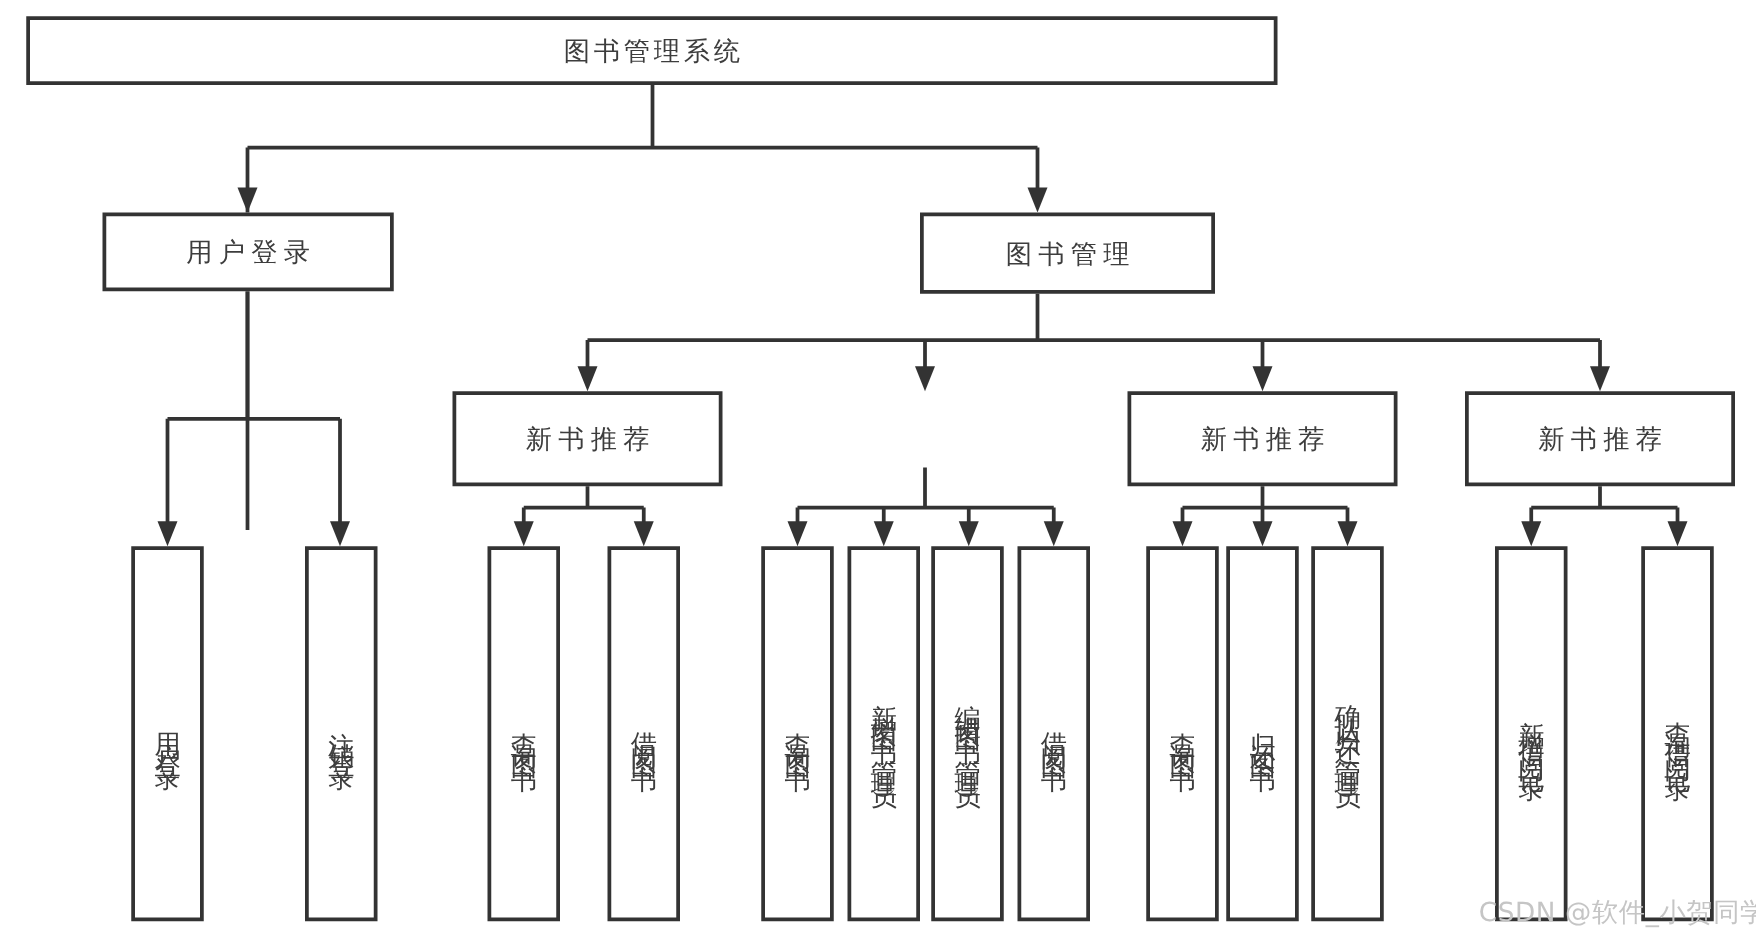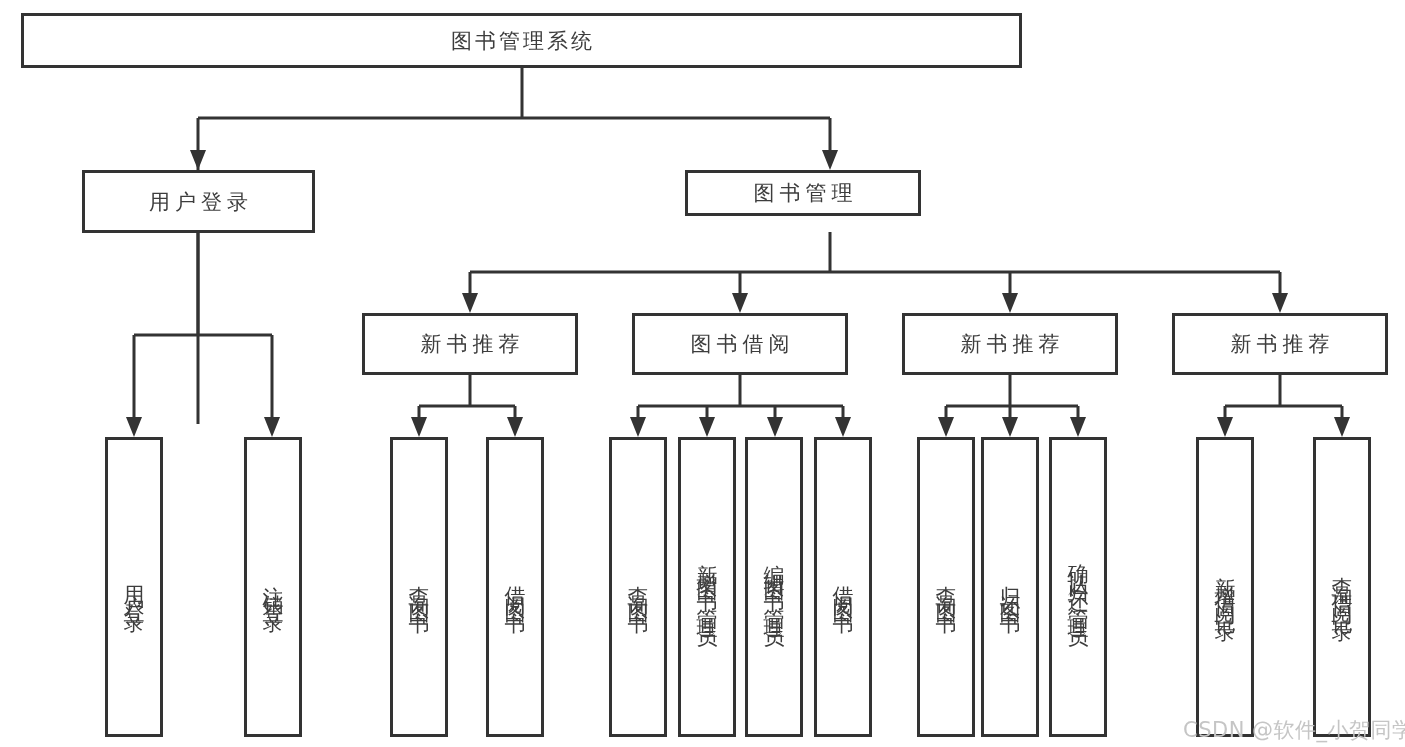--- a/index.html
+++ b/index.html
@@ -14,22 +14,22 @@
     font-family:"DejaVu Sans","Liberation Sans",sans-serif;overflow:hidden;padding-left:31px;
   }
   .connectors{position:absolute;left:0;top:0;pointer-events:none;}
   .hnode{
     position:absolute;box-sizing:border-box;background:var(--background);
     border:3px solid var(--line);display:flex;align-items:center;justify-content:center;
     font-size:21px;letter-spacing:5px;color:var(--text);text-indent:5px;white-space:nowrap;
   }
   .root{left:21px;top:13px;width:1001px;height:55px;letter-spacing:3px;text-indent:3px;}
   .n-login{left:82px;top:170px;width:233px;height:63px;}
-  .n-mgmt{left:685px;top:170px;width:236px;height:46px;}
-  .lvl3{top:313px;width:216px;height:62px;}
+  .n-mgmt{left:736px;top:170px;width:236px;height:65px;}
+  .lvl3{top:313px;width:216px;height:76px;}
   .leaf{
     position:absolute;box-sizing:border-box;background:var(--background);
     border:3px solid var(--line);top:437px;width:58px;height:300px;
     display:flex;align-items:center;justify-content:center;
   }
   .leaf span{
     writing-mode:vertical-lr;text-orientation:mixed;
     font-size:21px;letter-spacing:9px;line-height:1.15;color:var(--text);white-space:nowrap;
   }
   .watermark{
@@ -74,21 +74,20 @@
       <polygon points="1334,417 1350,417 1342,437"></polygon>
     </g>
   </svg>
 
   <div class="hnode root">图书管理系统</div>
 
   <div class="hnode n-login">用户登录</div>
   <div class="hnode n-mgmt">图书管理</div>
 
   <div class="hnode lvl3" style="left:362px">新书推荐</div>
-  <div class="hnode lvl3" style="left:632px">图书借阅</div>
   <div class="hnode lvl3" style="left:902px">新书推荐</div>
   <div class="hnode lvl3" style="left:1172px">新书推荐</div>
 
   <div class="leaf" style="left:105px">
     <span>用户登录</span>
   </div>
   <div class="leaf" style="left:244px">
     <span>注销登录</span>
   </div>
 

